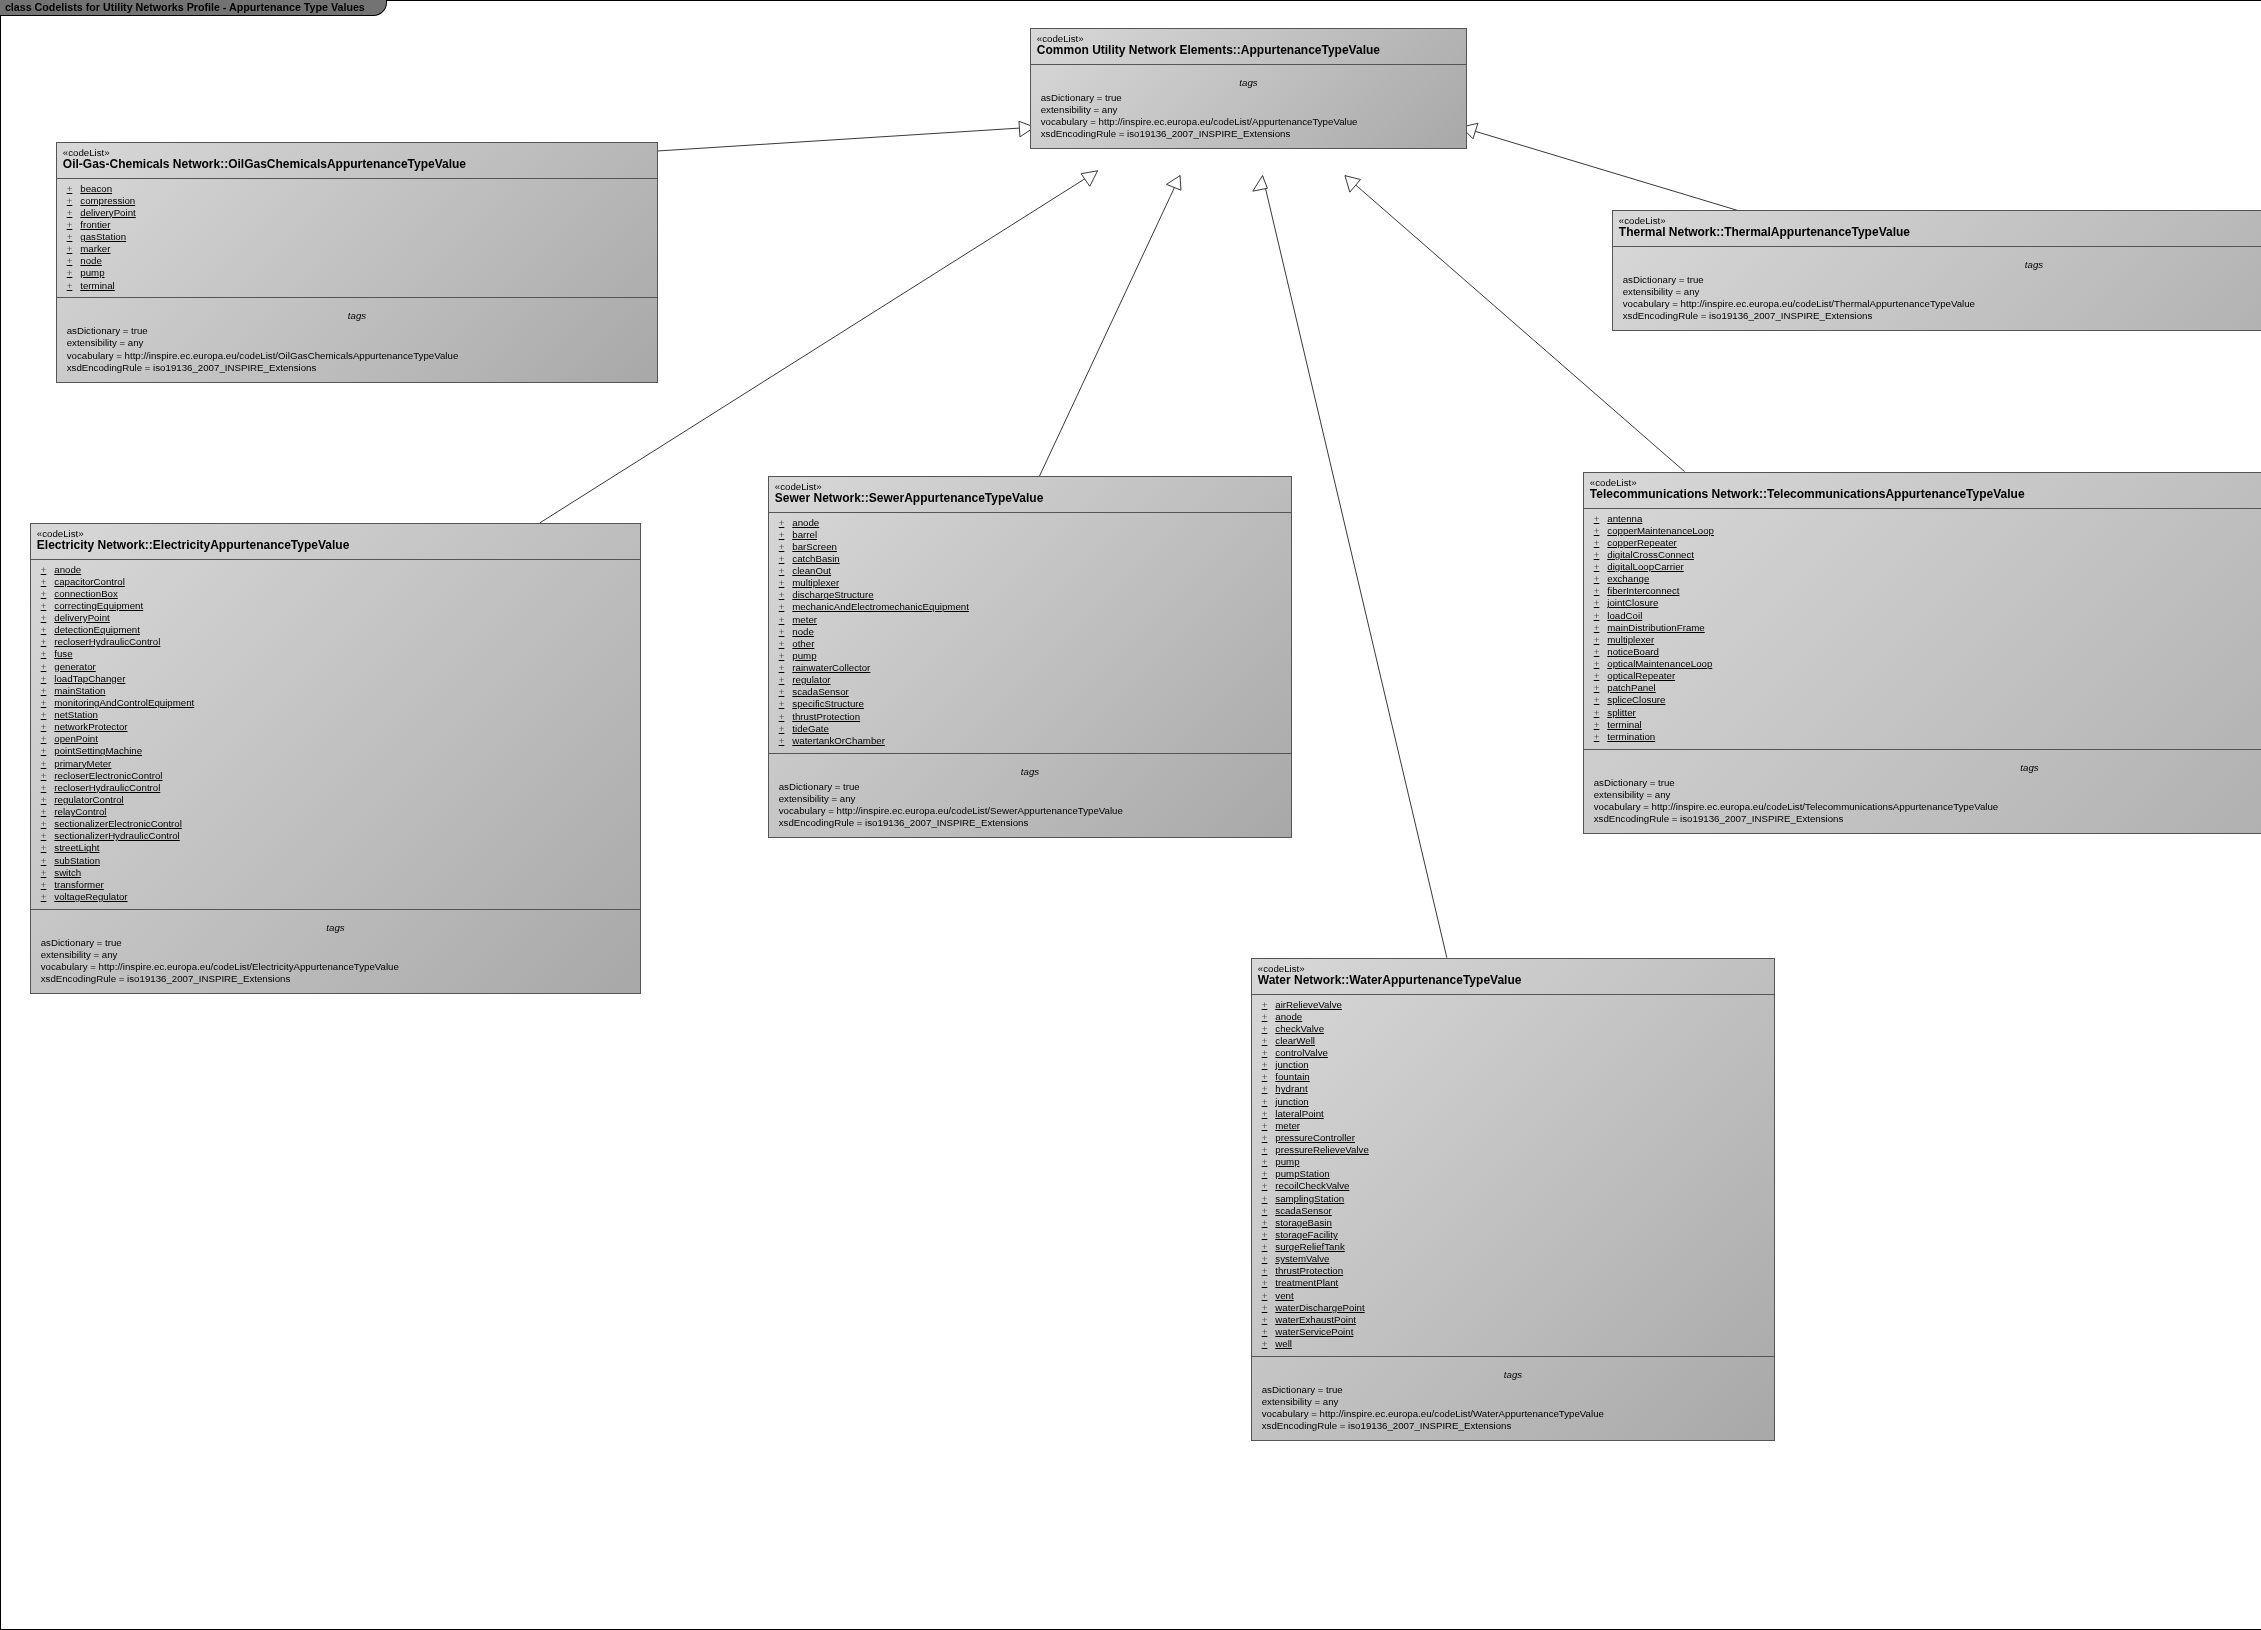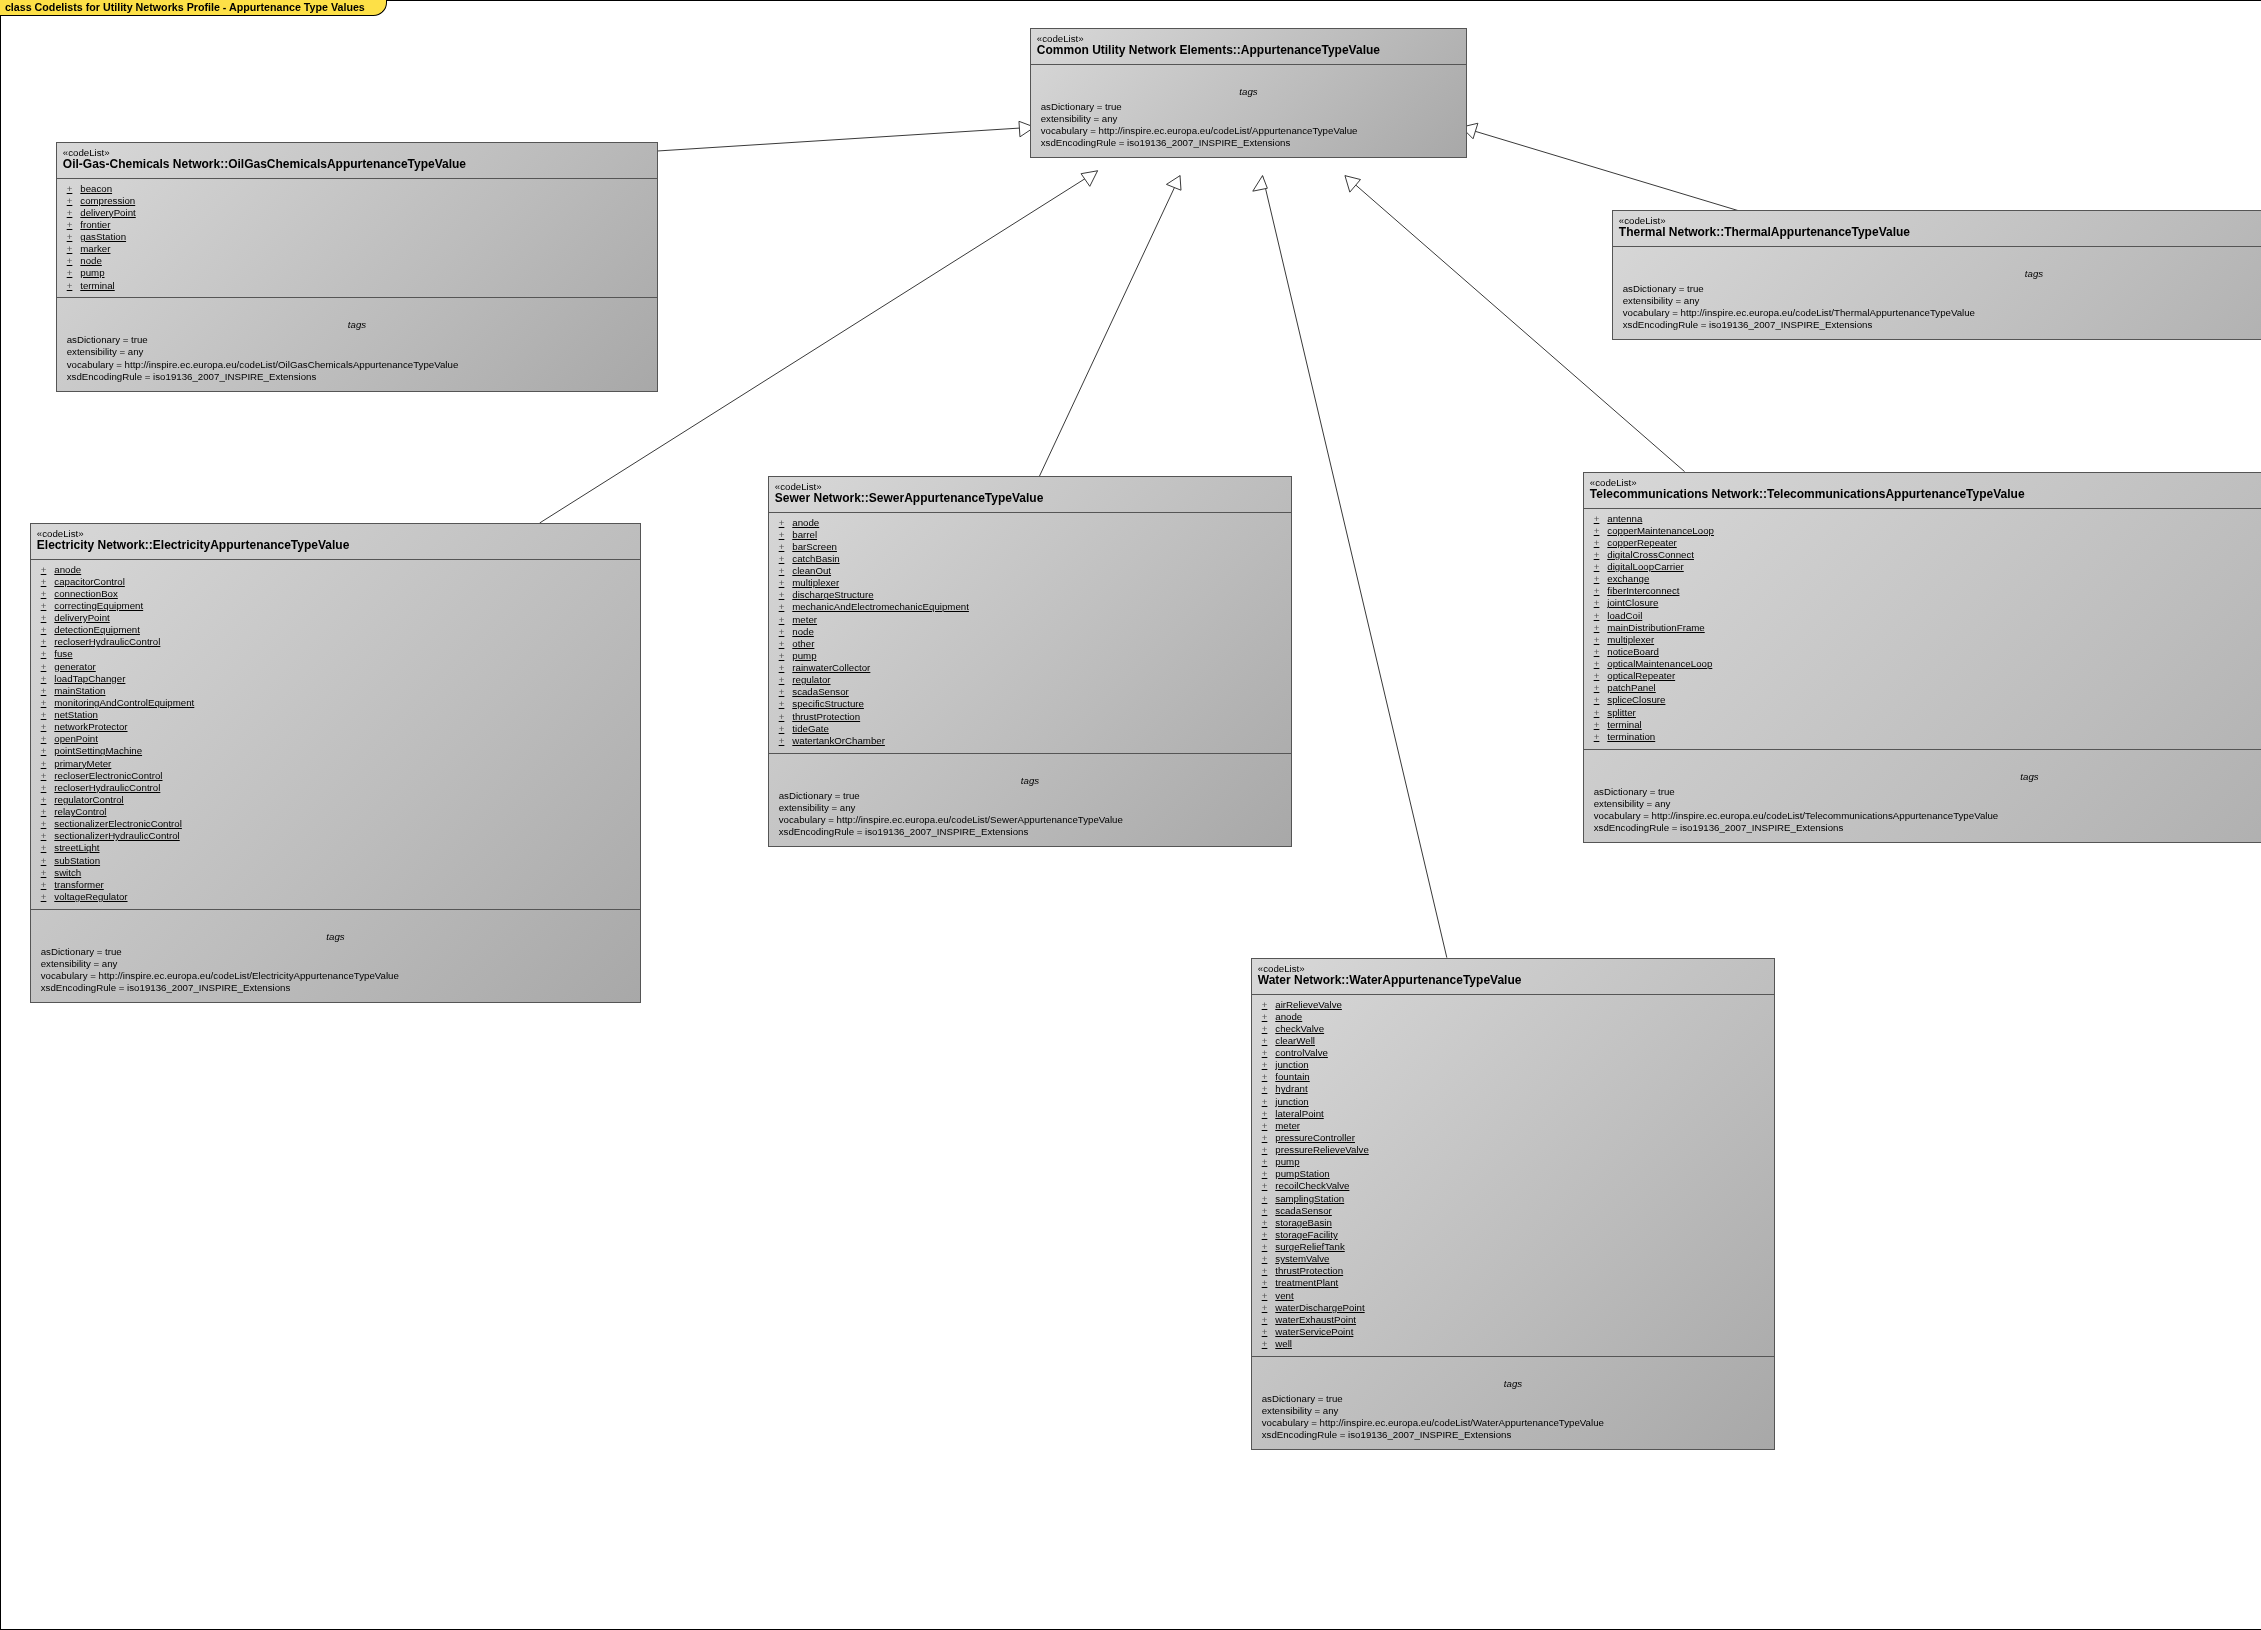--- a/index.html
+++ b/index.html
@@ -17,21 +17,21 @@
     box-sizing: border-box;
   }
   #title-tab {
     position: absolute;
     top: -1.9px;
     left: -1.9px;
     border: 1.9px solid #000;
     border-top: none;
     border-left: none;
     border-bottom-right-radius: 13.6px;
-    background: #fde047;
+    background: #737373;
     padding: 1.9px 21.3px 1.9px 5.8px;
     font-size: 10.7px;
     font-weight: bold;
   }
   .node {
     position: absolute;
     border: 1px solid #555;
     background: linear-gradient(135deg, #d8d8d8 0%, #bcbcbc 60%, #a8a8a8 100%);
     box-sizing: border-box;
     z-index: 2;
@@ -64,21 +64,21 @@
   .attr-list .item::before {
     content: "+";
     width: 13.6px;
     color: #555;
   }
   .tags-label {
     font-style: italic;
     text-align: center;
     font-size: 9.7px;
     border-top: 1px solid #555;
-    padding-top: 21px;
+    padding-top: 12px;
   }
   .tags-body {
     padding: 3.9px 9.7px 7.8px 9.7px;
     font-size: 9.7px;
     line-height: 1.25;
   }
   svg.edges {
     position: absolute;
     top: 0;
     left: 0;

